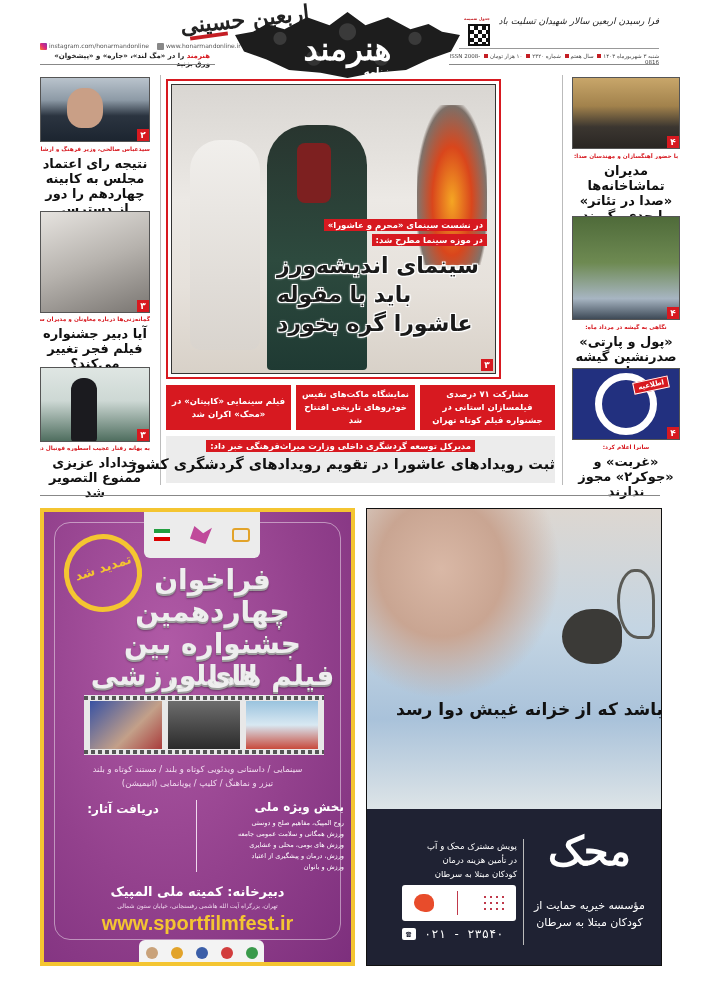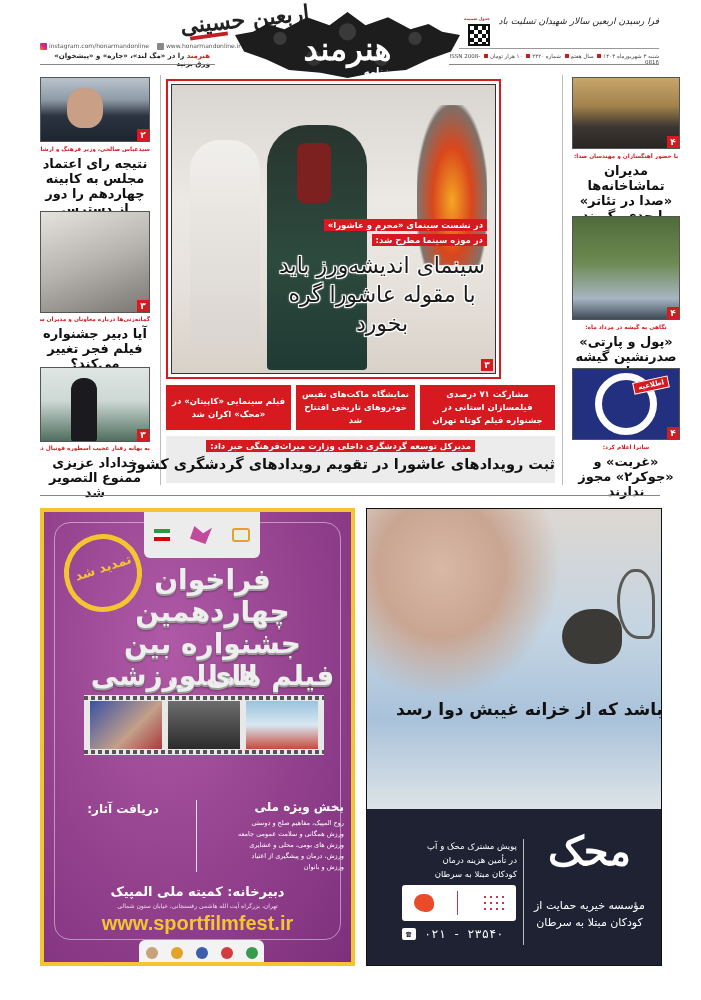--- a/index.html
+++ b/index.html
@@ -63,21 +63,21 @@
 
   
   #lead { position: absolute; left: 166px; top: 79px; width: 335px; height: 300px; border: 2px solid #d71920; }
   #lead .photo { position: absolute; left: 3px; top: 3px; right: 3px; bottom: 3px; overflow: hidden;
     background: linear-gradient(180deg,#d9d6d2 0%,#ece9e5 40%,#e6e1db 70%,#d8d1c8 100%); border: 1px solid #333; }
   .horse { position:absolute; left:18px; top:55px; width:70px; height:210px; background: linear-gradient(180deg,#f1efec,#d9d4ce); border-radius: 30px 30px 10px 10px; }
   .woman { position:absolute; left:95px; top:40px; width:100px; height:245px; background: linear-gradient(180deg,#28352f 0%,#2d4a3e 55%,#1f3a33 100%); border-radius: 40px 40px 4px 4px; }
   .veil { position:absolute; left:125px; top:58px; width:34px; height:60px; background:#7d2020; border-radius:8px; }
   .fire { position:absolute; right:8px; top:20px; width:70px; height:160px; background: radial-gradient(ellipse at 50% 60%, #f5a623 0%, #d9461c 40%, rgba(60,40,30,.6) 70%, transparent 75%); }
   .lead-kicker { position:absolute; right:12px; background:#d71920; color:#fff; font-size:8.5px; font-weight:bold; padding:1px 4px; white-space:nowrap; }
-  .lead-headline { position:absolute; right:12px; top:170px; width:210px; text-align:center; font-size:22px; font-weight:normal; line-height:29px; color:#1a1a1a;
+  .lead-headline { position:absolute; right:12px; top:170px; width:210px; text-align:left; font-size:22px; font-weight:bold; line-height:29px; color:#1a1a1a;
     text-shadow: 0 0 3px #fff, 0 0 3px #fff, 1px 1px 0 #fff, -1px -1px 0 #fff, 1px -1px 0 #fff, -1px 1px 0 #fff; }
 
   
   .red-box { position:absolute; top:385px; height:45px; background:#d71920; color:#fff; font-size:8.5px; font-weight:bold; text-align:center; line-height:13px; display:flex; align-items:center; justify-content:center; padding: 0 3px; }
 
   
   #lead-band { position:absolute; left:166px; top:436px; width:389px; height:47px; background:#ececec; }
   .band-kicker { position:absolute; right:80px; top:4px; background:#d71920; color:#fff; font-size:8.5px; font-weight:bold; padding:1px 4px; white-space:nowrap; }
   .band-headline { position:absolute; left:0; width:389px; top:20px; text-align:center; font-size:14.5px; font-weight:bold; color:#111; white-space:nowrap; }
 
@@ -257,20 +257,24 @@
     <div class="stamp-text rtl">تمدید شد</div>
     <div class="sport-title rtl" style="top:52px;">فراخوان</div>
     <div class="sport-title rtl" style="top:84px;">چهاردهمین</div>
     <div class="sport-title rtl" style="top:116px;">جشنواره بین المللی</div>
     <div class="sport-title rtl" style="top:148px;">فیلم های ورزشی</div>
     <div class="filmstrip">
       <div class="frame f1"></div>
       <div class="frame f2"></div>
       <div class="frame f3"></div>
     </div>
+    <div class="categories rtl">
+      <div>سینمایی / داستانی ویدئویی کوتاه و بلند / مستند کوتاه و بلند</div>
+      <div>تیزر و نماهنگ / کلیپ / پویانمایی (انیمیشن)</div>
+    </div>
     <div class="sport-divider"></div>
     <div class="special-title rtl">بخش ویژه ملی</div>
     <div class="special-list rtl">
       <div>روح المپیک، مفاهیم صلح و دوستی</div>
       <div>ورزش همگانی و سلامت عمومی جامعه</div>
       <div>ورزش های بومی، محلی و عشایری</div>
       <div>ورزش، درمان و پیشگیری از اعتیاد</div>
       <div>ورزش و بانوان</div>
     </div>
     <div class="deadline-label rtl">دریافت آثار:</div>

